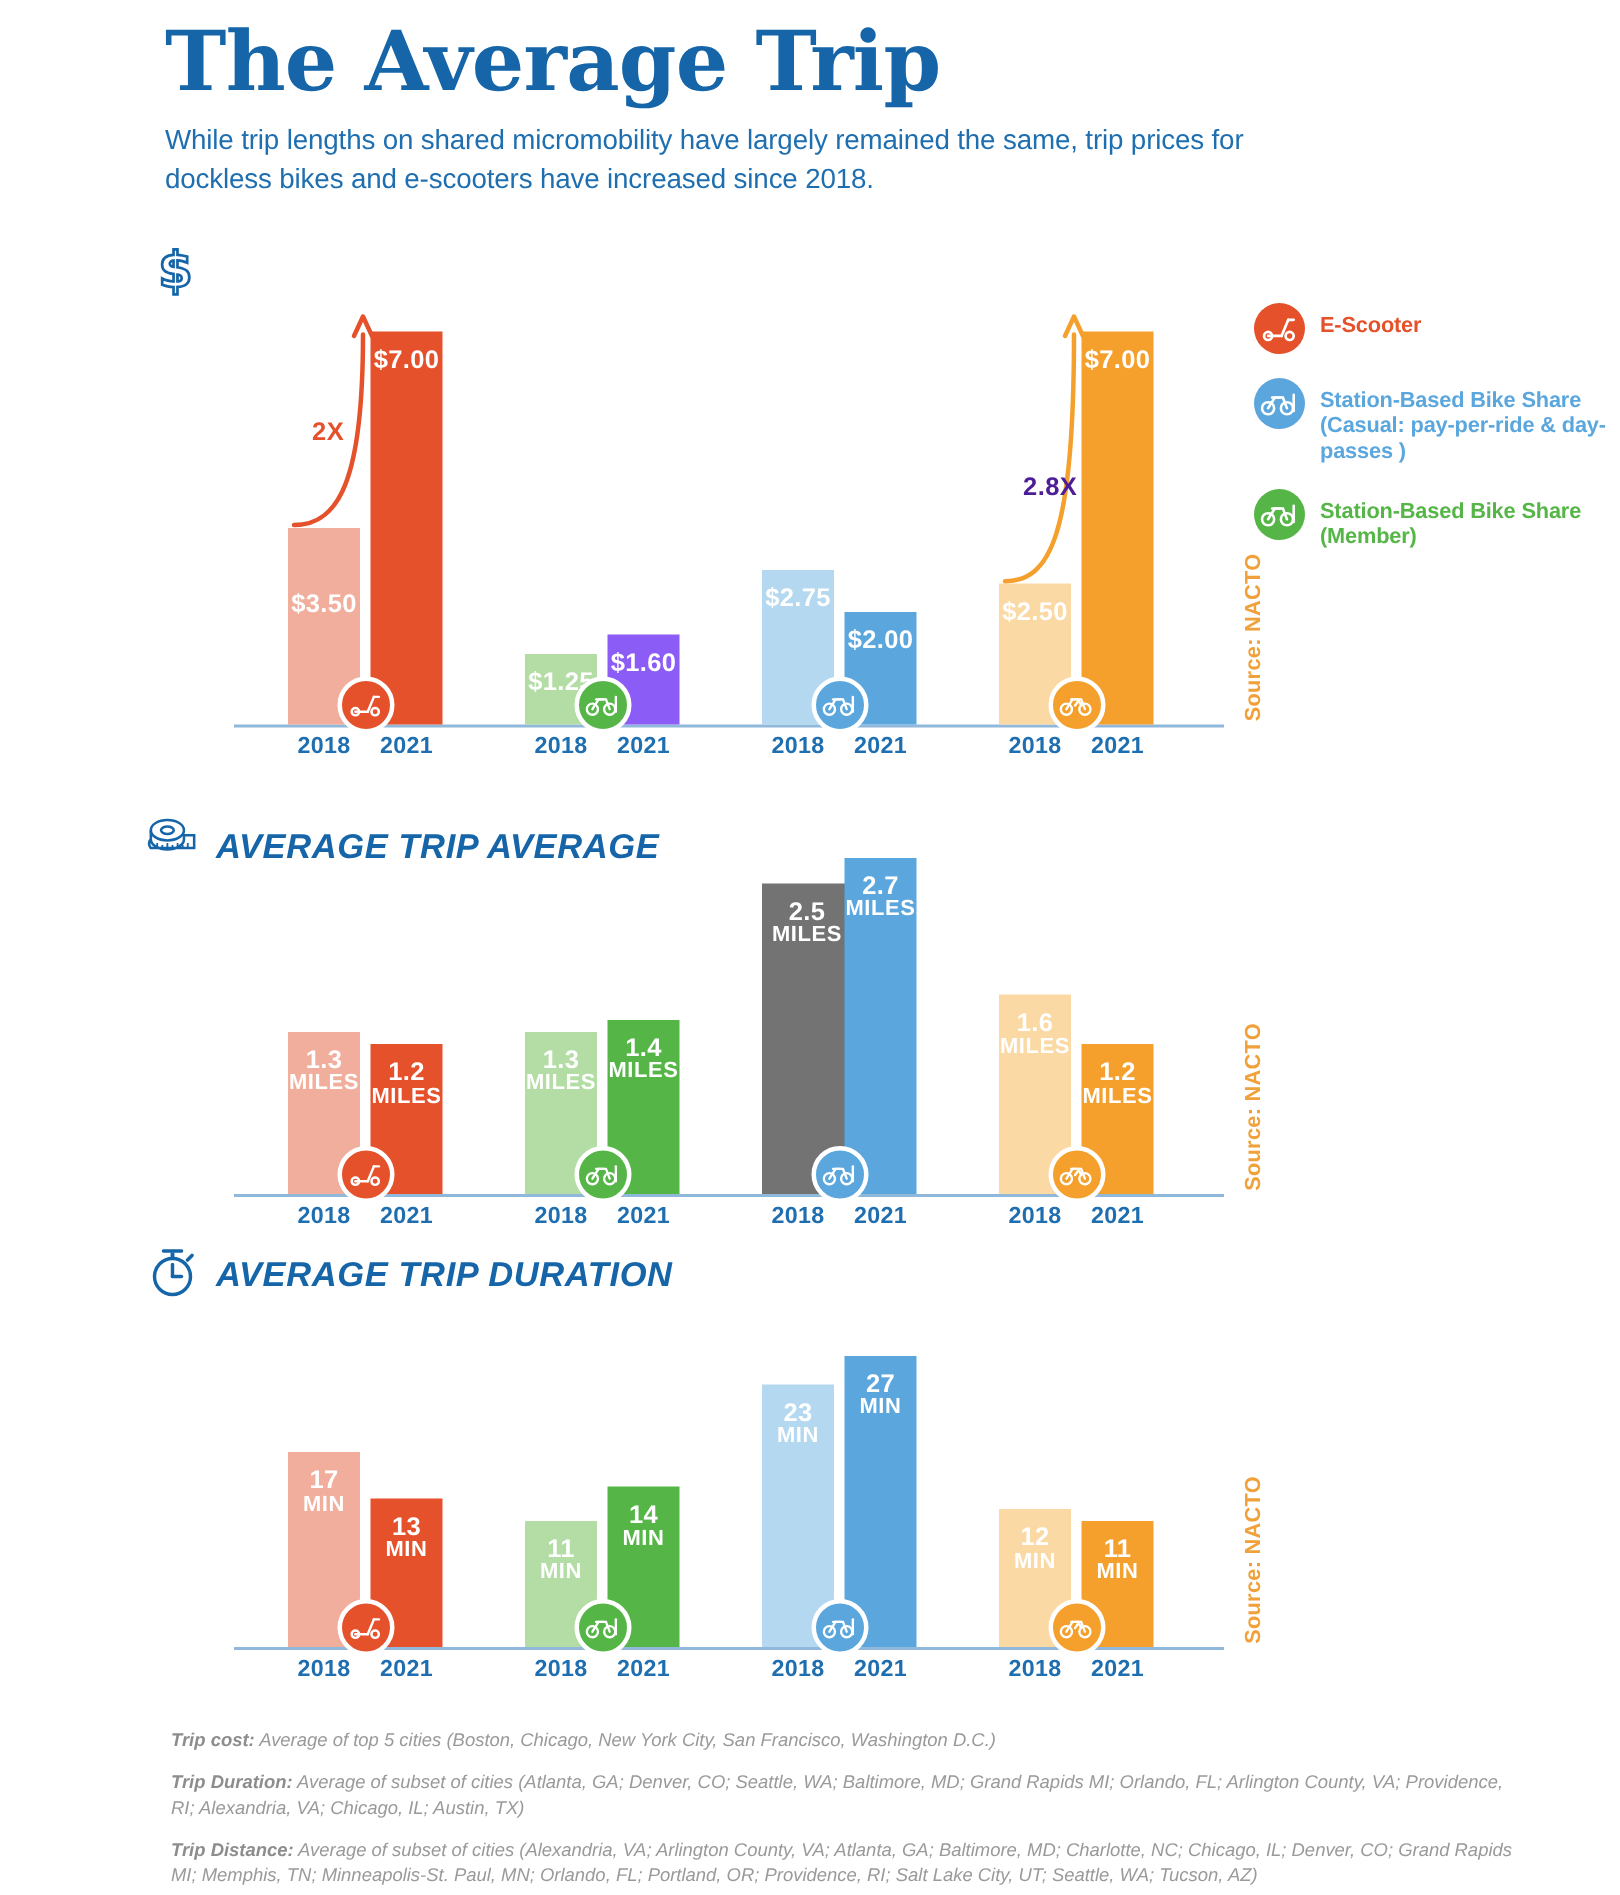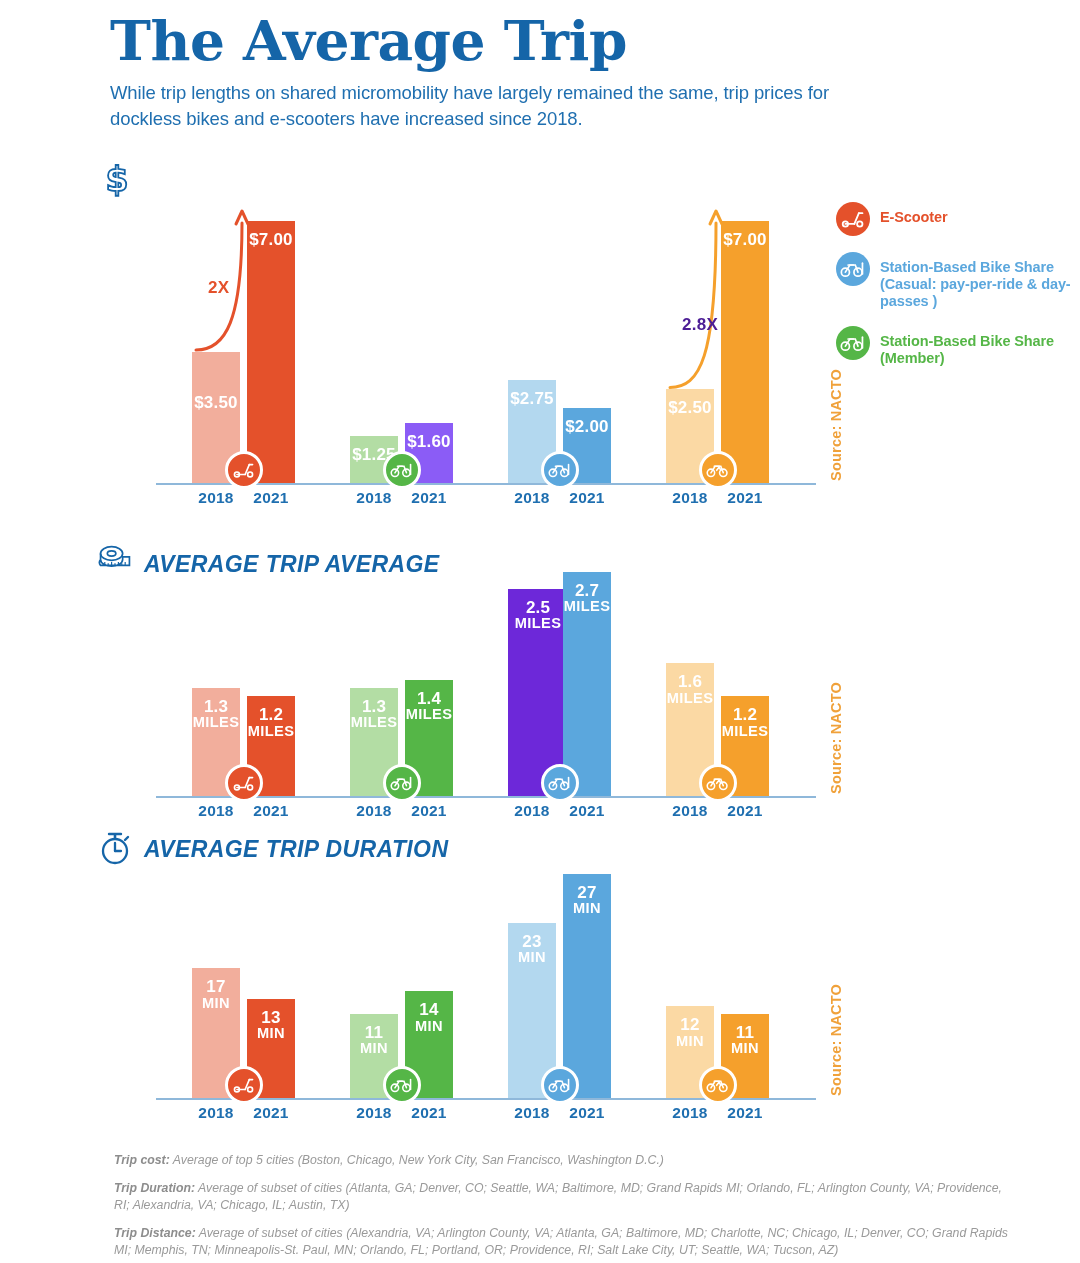--- a/index.html
+++ b/index.html
@@ -299,21 +299,21 @@
       <svg viewBox="0 0 28 22">
         <g fill="none" stroke="#fff" stroke-width="1.9" stroke-linecap="round">
           <circle cx="6" cy="15" r="4.5"></circle>
           <circle cx="20" cy="15" r="4.5"></circle>
           <path d="M6 15 l5-8 h6 l3 8"></path>
           <path d="M9 7 h6"></path>
           <path d="M25 5 v12"></path>
         </g>
       </svg>
     </div>
-    <div class="bar" style="left: 352px; width: 60px; height: 207.407px; background: #6d28d9;">
+    <div class="bar" style="left: 352px; width: 60px; height: 207.407px; background: #737373;">
       <div class="bar-label" style="top: 10px; font-size: 17px;"><span>2.5</span><span class="unit">MILES</span></div>
     </div>
     <div class="year" style="left: 346px; width: 60px; top: 242px;">2018</div>
     <div class="bar" style="left: 407px; width: 48px; height: 224px; background: rgb(91, 167, 221);">
       <div class="bar-label" style="top: 10px; font-size: 17px;"><span>2.7</span><span class="unit">MILES</span></div>
     </div>
     <div class="year" style="left: 401px; width: 60px; top: 242px;">2021</div>
     <div class="mode-badge" style="width: 38px; height: 38px; left: 384.5px; top: 204px; background: rgb(91, 167, 221);">
       <svg viewBox="0 0 28 22">
         <g fill="none" stroke="#fff" stroke-width="1.9" stroke-linecap="round">
@@ -398,21 +398,21 @@
           <path d="M6 15 l5-8 h6 l3 8"></path>
           <path d="M9 7 h6"></path>
           <path d="M25 5 v12"></path>
         </g>
       </svg>
     </div>
     <div class="bar" style="left: 352px; width: 48px; height: 175.481px; background: rgb(179, 216, 239);">
       <div class="bar-label" style="top: 10px; font-size: 17px;"><span>23</span><span class="unit">MIN</span></div>
     </div>
     <div class="year" style="left: 346px; width: 60px; top: 224px;">2018</div>
-    <div class="bar" style="left: 407px; width: 48px; height: 224px; background: rgb(91, 167, 221);">
+    <div class="bar" style="left: 407px; width: 48px; height: 194px; background: rgb(91, 167, 221);">
       <div class="bar-label" style="top: 10px; font-size: 17px;"><span>27</span><span class="unit">MIN</span></div>
     </div>
     <div class="year" style="left: 401px; width: 60px; top: 224px;">2021</div>
     <div class="mode-badge" style="width: 38px; height: 38px; left: 384.5px; top: 186px; background: rgb(91, 167, 221);">
       <svg viewBox="0 0 28 22">
         <g fill="none" stroke="#fff" stroke-width="1.9" stroke-linecap="round">
           <circle cx="6" cy="15" r="4.5"></circle>
           <circle cx="20" cy="15" r="4.5"></circle>
           <path d="M6 15 l5-8 h6 l3 8"></path>
           <path d="M9 7 h6"></path>

